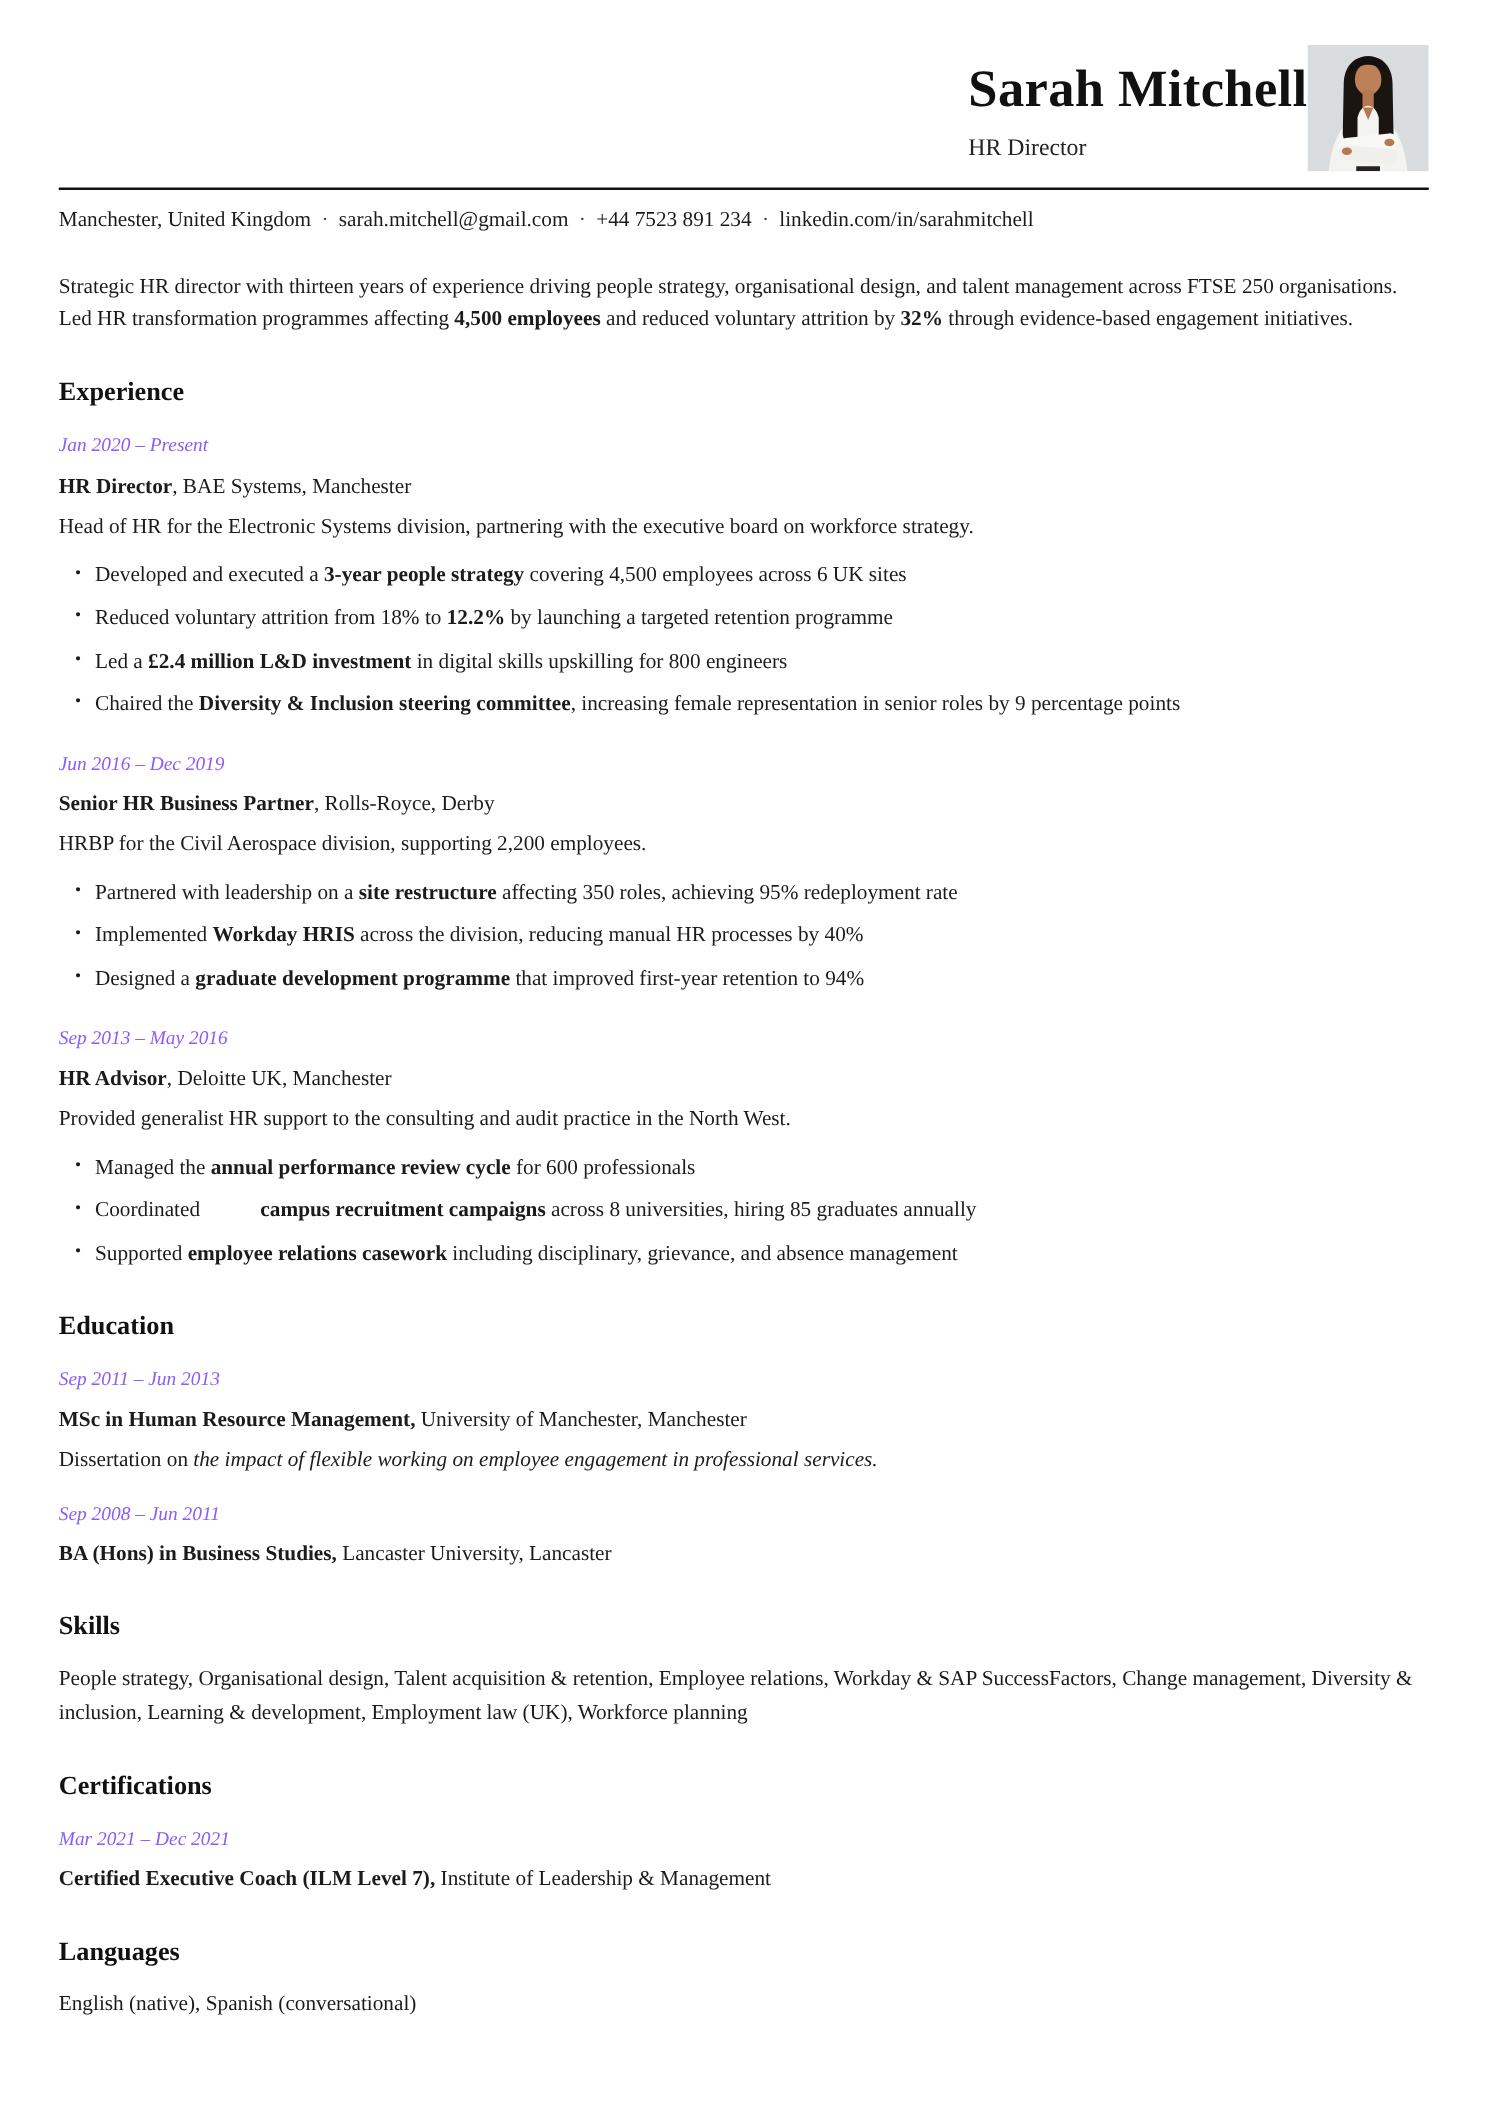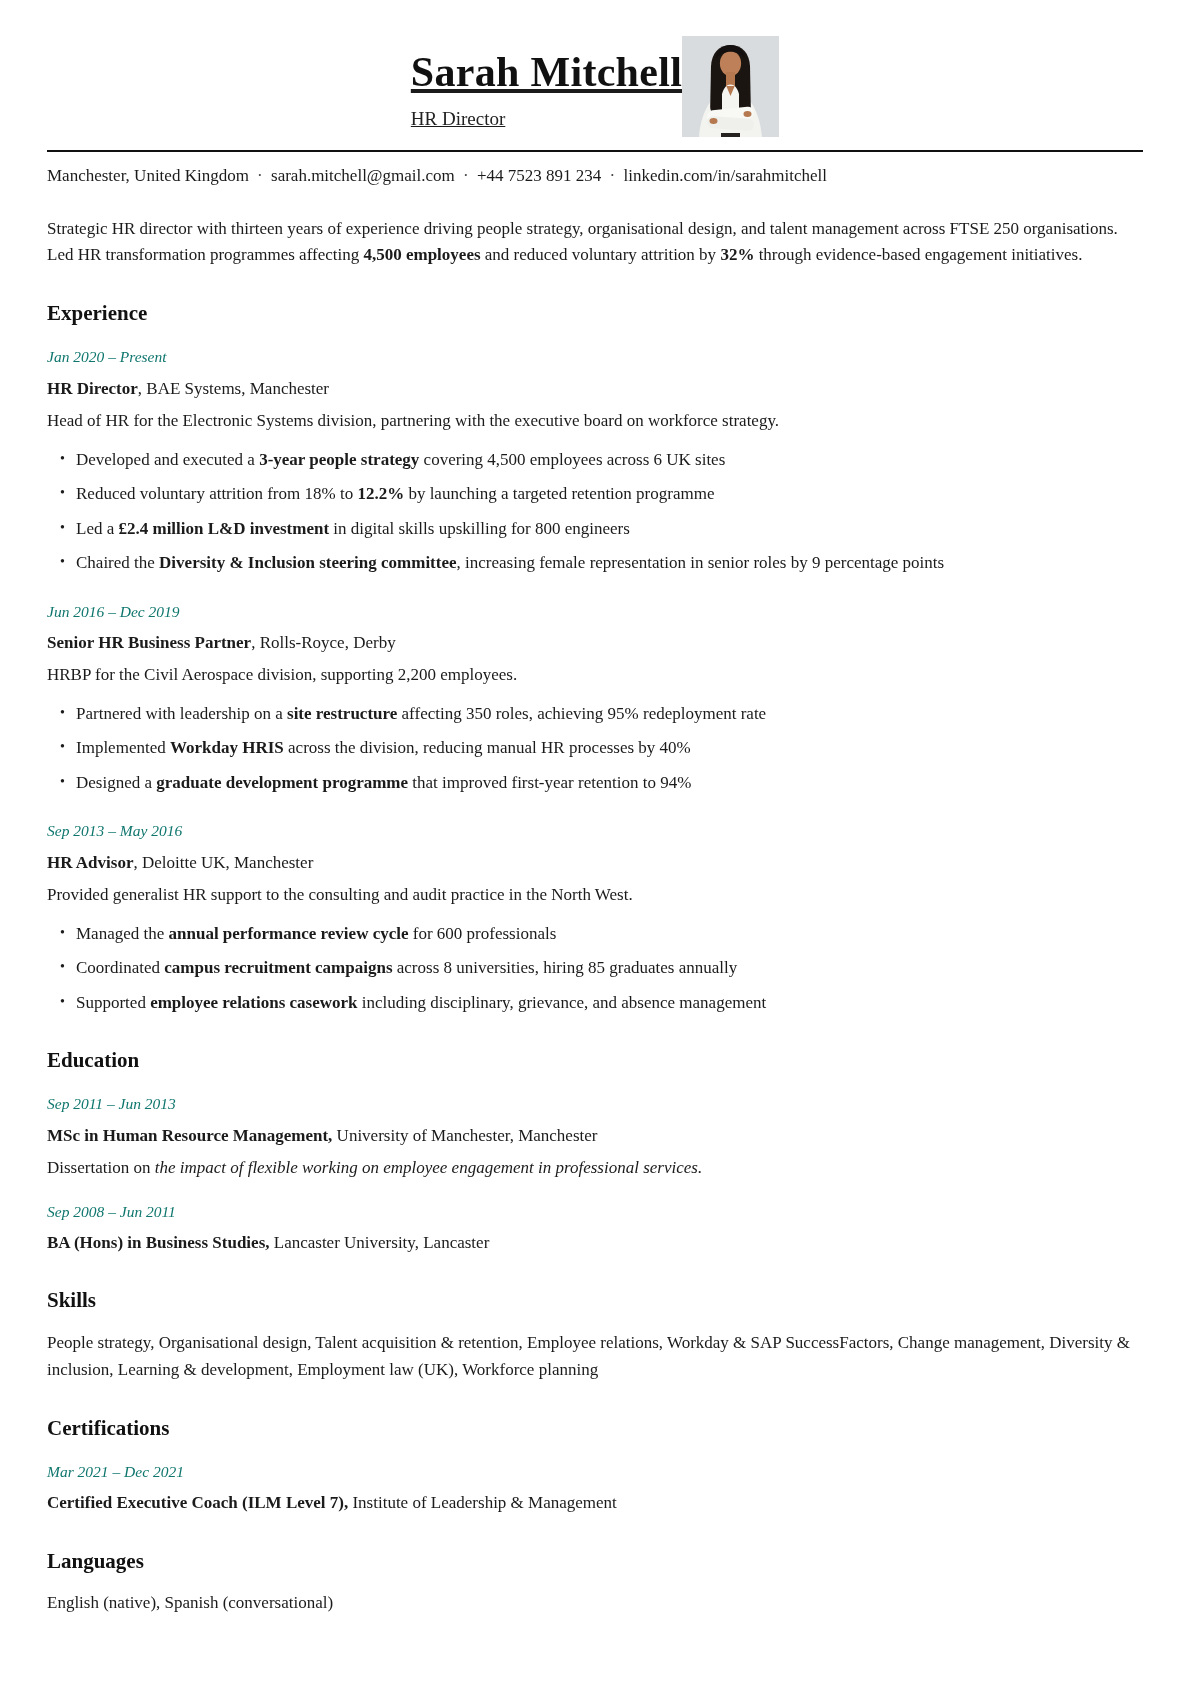--- a/index.html
+++ b/index.html
@@ -8,42 +8,42 @@
     width: 1190px; height: 1683px;
     background: #ffffff;
     color: #1b1b1b;
     font-family: "Liberation Serif", "DejaVu Serif", serif;
     font-size: 17px;
     line-height: 1.5;
     overflow: hidden;
   }
   .page { padding: 36px 47px 0 47px; }
 
-  .header { display: flex; justify-content: center; align-items: flex-start; text-decoration: underline; }
+  .header { display: flex; justify-content: flex-end; align-items: flex-start; }
   .header-text h1 {
     margin: 14px 0 0 0;
     font-size: 42px; line-height: 1.08; font-weight: 700;
     color: #111111; letter-spacing: 0.3px;
   }
   .job-title { margin-top: 10px; font-size: 19px; color: #222222; }
   .photo { width: 97px; height: 101px; flex: 0 0 auto; }
   .photo svg { display: block; width: 100%; height: 100%; }
 
   .rule { border-top: 2px solid #111111; margin-top: 13px; }
   .contact { margin-top: 11px; font-size: 17px; white-space: nowrap; }
   .contact .sep { color: #444444; padding: 0 4px; }
 
   .summary { margin: 27px 0 0 0; line-height: 1.55; }
 
   section h2 {
     margin: 33px 0 0 0;
     font-size: 21px; font-weight: 700; color: #111111; line-height: 1.2;
   }
   .entry { margin-top: 19px; }
-  .dates { font-style: italic; font-size: 15.5px; color: #0f766e; }
+  .dates { font-style: italic; font-size: 15.5px; color: #8b5cf6; }
   .entry-title { margin-top: 7px; }
   .entry-desc { margin-top: 7px; }
   .entry ul { list-style: none; margin: 13px 0 24px 0; padding: 0 0 0 29px; }
   .entry li { position: relative; margin-top: 9px; line-height: 1.5; }
   .entry li::before { content: "•"; position: absolute; left: -16px; top: 1px; font-size: 14px; }
   .body-par { margin: 15px 0 0 0; line-height: 1.6; }
 </style>
 </head>
 <body>
 
@@ -102,21 +102,21 @@
             <li><span>Implemented </span><span style="font-weight: 700;">Workday HRIS</span><span> across the division, reducing manual HR processes by 40%</span></li>
             <li><span>Designed a </span><span style="font-weight: 700;">graduate development programme</span><span> that improved first-year retention to 94%</span></li>
           </ul>
         </div>
         <div class="entry">
           <div class="dates">Sep 2013 – May 2016</div>
           <div class="entry-title"><span style="font-weight: 700;">HR Advisor</span><span>, Deloitte UK, Manchester</span></div>
           <div class="entry-desc"><span>Provided generalist HR support to the consulting and audit practice in the North West.</span></div>
           <ul>
             <li><span>Managed the </span><span style="font-weight: 700;">annual performance review cycle</span><span> for 600 professionals</span></li>
-            <li><span>Coordinated </span><span style="font-weight: 700;">campus recruitment campaigns</span><span> across 8 universities, hiring 85 graduates annually</span></li>
+            <li><span>Coordinated </span><span style="font-weight: 700; margin-left: 44px;">campus recruitment campaigns</span><span> across 8 universities, hiring 85 graduates annually</span></li>
             <li><span>Supported </span><span style="font-weight: 700;">employee relations casework</span><span> including disciplinary, grievance, and absence management</span></li>
           </ul>
         </div>
       </section>
       <section>
         <h2>Education</h2>
         <div class="entry">
           <div class="dates">Sep 2011 – Jun 2013</div>
           <div class="entry-title"><span style="font-weight: 700;">MSc in Human Resource Management,</span><span> University of Manchester, Manchester</span></div>
           <div class="entry-desc"><span>Dissertation on </span><span style="font-style: italic;">the impact of flexible working on employee engagement in professional services.</span></div>

